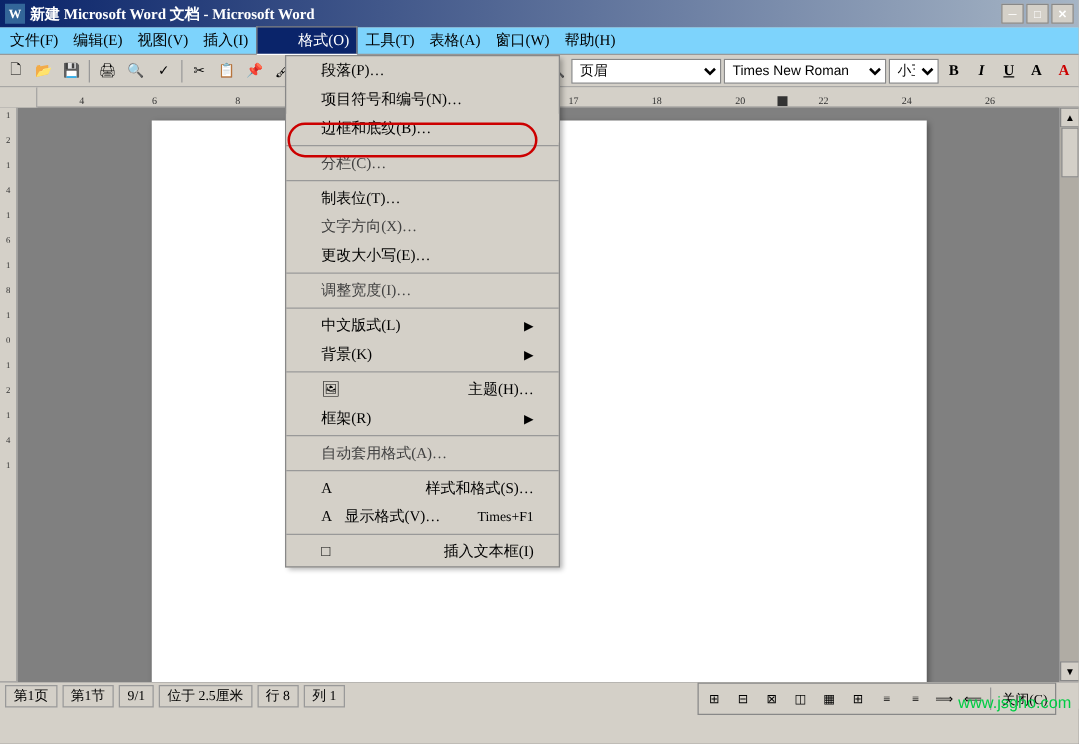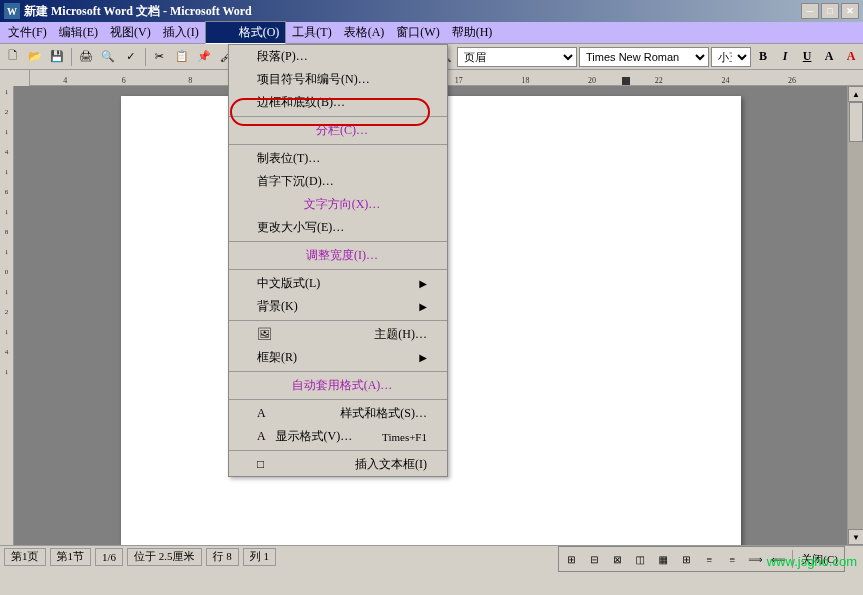--- a/index.html
+++ b/index.html
@@ -39,21 +39,21 @@
     .title-btn {
       width: 18px; height: 16px;
       background: #d4d0c8;
       border: 1px solid #888;
       display: flex; align-items: center; justify-content: center;
       font-size: 9px; cursor: pointer;
     }
 
     
     .menu-bar {
-      background: #c4b5fd;
+      background: #7dd3fc;
       height: 22px;
       display: flex;
       align-items: center;
       border-bottom: 1px solid #999;
       padding: 0 2px;
     }
     .menu-item {
       padding: 2px 6px;
       cursor: pointer;
       font-size: 12px;
@@ -233,23 +233,22 @@
       cursor: pointer;
       font-size: 12px;
       color: #000;
       display: flex;
       align-items: center;
       justify-content: space-between;
       white-space: nowrap;
       position: relative;
     }
     .dropdown-item.disabled {
-      color: #a21caf;
+      color: #404040;
       cursor: default;
-      justify-content: center;
     }
     .dropdown-item .shortcut {
       margin-left: 20px;
       font-size: 11px;
     }
     .dropdown-item .arrow {
       font-size: 10px;
     }
     .dropdown-separator {
       height: 1px;
@@ -435,21 +434,21 @@
     <div class="scrollbar-track">
       <div class="scrollbar-thumb"></div>
     </div>
     <div class="scrollbar-btn">▼</div>
   </div>
 </div>
 
 <div class="status-bar">
   <div class="status-item">第1页</div>
   <div class="status-item">第1节</div>
-  <div class="status-item">1/6</div>
+  <div class="status-item">9/1</div>
   <div class="status-item">位于 2.5厘米</div>
   <div class="status-item">行 8</div>
   <div class="status-item">列 1</div>
 </div>
 
 <div class="dropdown-overlay">
   <div class="dropdown-menu">
 
 
     <div class="dropdown-item">
@@ -468,23 +467,20 @@
 
     <div class="dropdown-item disabled">
       <span>分栏(C)…</span>
     </div>
     <div class="dropdown-separator"></div>
 
     <div class="dropdown-item">
       <span>制表位(T)…</span>
     </div>
 
-    <div class="dropdown-item">
-      <span>首字下沉(D)…</span>
-    </div>
 
     <div class="dropdown-item disabled">
       <span>文字方向(X)…</span>
     </div>
 
     <div class="dropdown-item">
       <span>更改大小写(E)…</span>
     </div>
     <div class="dropdown-separator"></div>
 

